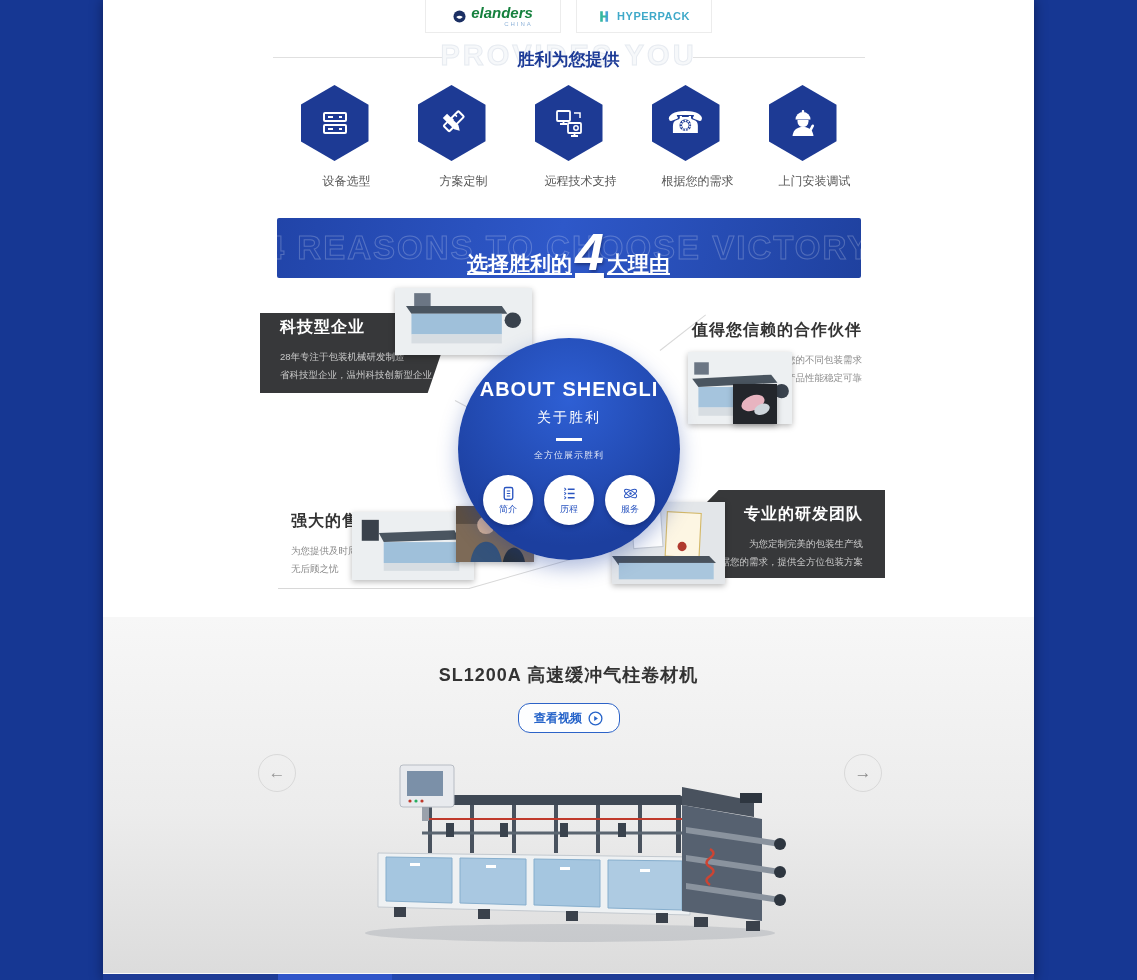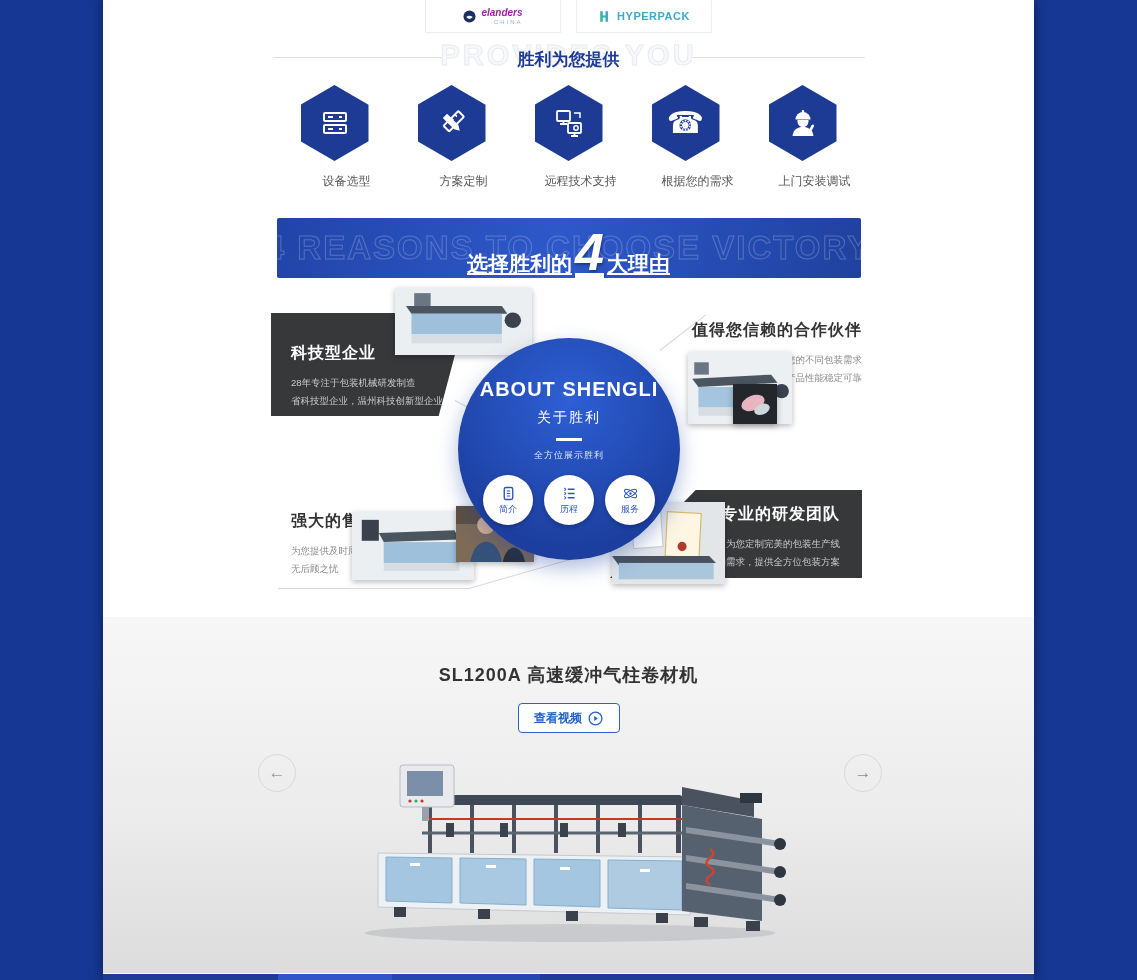--- a/index.html
+++ b/index.html
@@ -4,21 +4,21 @@
 <style>
   * { margin:0; padding:0; box-sizing:border-box; }
   html,body { width:1137px; height:980px; }
   body { background:#163793; font-family:"Liberation Sans","DejaVu Sans",sans-serif; overflow:hidden; }
   .page { position:relative; width:1137px; height:980px; }
   .container { position:absolute; left:103px; top:0; width:931px; height:980px; background:#ffffff; box-shadow:0 0 12px rgba(0,0,20,0.45); overflow:hidden; }
 
   
   .logo-row { height:33px; display:flex; justify-content:center; gap:15px; }
   .logo-box { width:136px; height:33px; background:#fff; border:1px solid #ececec; border-top:none; display:flex; align-items:center; justify-content:center; gap:5px; cursor:pointer; }
-  .elanders-text { font-size:10px; font-weight:bold; font-style:italic; color:#a21caf; line-height:1; }
+  .elanders-text { font-size:15px; font-weight:bold; font-style:italic; color:#15803d; line-height:1; }
   .elanders-sub { font-size:6px; letter-spacing:2px; color:#8fb3d9; text-align:right; margin-top:1px; }
   .hyperpack-text { font-size:11px; color:#3fa9c9; letter-spacing:0.5px; font-weight:bold; }
   .gobest-text { font-size:12px; font-weight:bold; color:#3a3a3a; letter-spacing:0.5px; }
   .gobest-suffix { font-size:10px; color:#4caf50; font-weight:bold; }
   .tianwo-seal { width:17px; height:17px; background:#a93226; border-radius:3px; position:relative; flex:0 0 auto; }
   .tianwo-seal i { position:absolute; background:#fff; }
   .tianwo-text { font-size:15px; font-weight:bold; color:#4a4a4a; letter-spacing:2px; }
 
   
   .provides-header { height:52px; display:flex; justify-content:center; align-items:flex-start; padding-top:6px; }
@@ -38,22 +38,22 @@
   
   .banner { position:relative; width:584px; height:60px; margin:28px auto 0; border-radius:2px; background:linear-gradient(105deg,#2144a8 0%,#2e58c9 48%,#1f419f 100%); overflow:hidden; }
   .banner-wm { position:absolute; left:50%; top:50%; transform:translate(-50%,-50%); font-size:33px; font-weight:bold; letter-spacing:2px; color:transparent; -webkit-text-stroke:1px rgba(255,255,255,0.22); white-space:nowrap; }
   .banner-title { position:relative; height:100%; display:flex; align-items:flex-end; justify-content:center; color:#fff; font-size:21px; font-weight:bold;text-decoration:underline; }
   .big-number { font-size:52px; font-weight:bold; font-style:italic; line-height:1; margin:0 3px; text-shadow:1px 2px 3px rgba(0,0,30,0.35); }
 
   
   .about { position:relative; height:339px; }
   .deco-line { position:absolute; height:1px; background:#d8d8d8; transform-origin:left center; }
   .block-dark { position:absolute; background:#37383a; color:#fff; }
-  .block-tl { left:168px; top:35px; width:195px; height:103px; clip-path:polygon(0 0,100% 0,86% 100%,0 100%); padding:30px 0 0 20px; }
-  .block-br { left:507px; top:212px; width:252px; height:88px; clip-path:polygon(34% 0,100% 0,100% 100%,0 100%); padding:14px 22px 0 0; text-align:right; }
+  .block-tl { left:157px; top:35px; width:195px; height:80px; clip-path:polygon(0 0,100% 0,86% 100%,0 100%); padding:4px 0 0 20px; }
+  .block-br { left:530px; top:212px; width:252px; height:88px; clip-path:polygon(34% 0,100% 0,100% 100%,0 100%); padding:14px 22px 0 0; text-align:right; }
   .bd-title { font-size:16px; font-weight:bold; letter-spacing:1px; }
   .bd-lines { margin-top:10px; font-size:9.5px; color:#c9c9c9; line-height:1.9; }
   .text-tr { position:absolute; right:172px; top:42px; text-align:right; }
   .text-bl { position:absolute; left:188px; top:233px; }
   .bl-title { font-size:16px; font-weight:bold; color:#333; letter-spacing:1px; }
   .bl-lines { margin-top:10px; font-size:9.5px; color:#8a8a8a; line-height:1.9; }
   .photo { position:absolute; box-shadow:0 2px 6px rgba(0,0,0,0.28); overflow:hidden; background:#eceff1; }
   .photo svg { display:block; width:100%; height:100%; }
   .about-circle { position:absolute; left:355px; top:60px; width:222px; height:222px; border-radius:50%; background:radial-gradient(circle at 50% 28%,#2e5fd4 0%,#214aa?); background:radial-gradient(circle at 50% 28%,#2e5fd4 0%,#1c3f9f 75%); box-shadow:0 8px 20px rgba(28,63,159,0.35); text-align:center; color:#fff; z-index:5; }
   .ac-en { margin-top:40px; font-size:20px; font-weight:bold; letter-spacing:1px; }
@@ -61,21 +61,21 @@
   .ac-dash { width:26px; height:3px; background:#fff; margin:11px auto 0; }
   .ac-tag { margin-top:8px; font-size:9px; color:rgba(255,255,255,0.85); letter-spacing:1px; }
   .ac-links { margin-top:13px; display:flex; justify-content:center; gap:11px; }
   .ac-link { width:50px; height:50px; background:#fff; border-radius:50%; display:flex; flex-direction:column; align-items:center; justify-content:center; cursor:pointer; box-shadow:0 2px 5px rgba(0,0,40,0.25); }
   .ac-link svg { width:17px; height:17px; }
   .ac-link span { margin-top:1px; font-size:9px; color:#2a55c0; }
 
   
   .showcase { position:relative; height:356px; background:linear-gradient(to bottom,#f7f7f7 0%,#ececec 55%,#dcdcdc 100%); }
   .sc-title { padding-top:46px; text-align:center; font-size:18px; font-weight:bold; color:#333; letter-spacing:1px; }
-  .video-btn { margin:16px auto 0; width:102px; height:30px; background:#fdfeff; border:1px solid #2c63c8; border-radius:4px; display:flex; align-items:center; justify-content:center; gap:6px; cursor:pointer; }
+  .video-btn { margin:16px auto 0; width:102px; height:30px; background:#fdfeff; border:1px solid #2c63c8; border-radius:12px; display:flex; align-items:center; justify-content:center; gap:6px; cursor:pointer; }
   .video-btn span { font-size:12px; font-weight:bold; color:#2563c9; }
   .arrow-btn { position:absolute; top:137px; width:38px; height:38px; border:1px solid #d9d9d9; border-radius:50%; display:flex; align-items:center; justify-content:center; font-size:17px; color:#999; cursor:pointer; background:transparent; }
   .arrow-prev { left:155px; }
   .arrow-next { left:741px; color:#8a8a8a; }
   .machine-wrap { position:absolute; left:247px; top:136px; width:440px; height:195px; }
 
   
   .footer-strip { position:relative; height:7px; background:#1e3c96; border-top:1px solid #fafafa; }
   .fs-seg1 { position:absolute; left:175px; top:0; width:114px; height:100%; background:#2f55c9; }
   .fs-seg2 { position:absolute; left:289px; top:0; width:148px; height:100%; background:#2347ae; }

